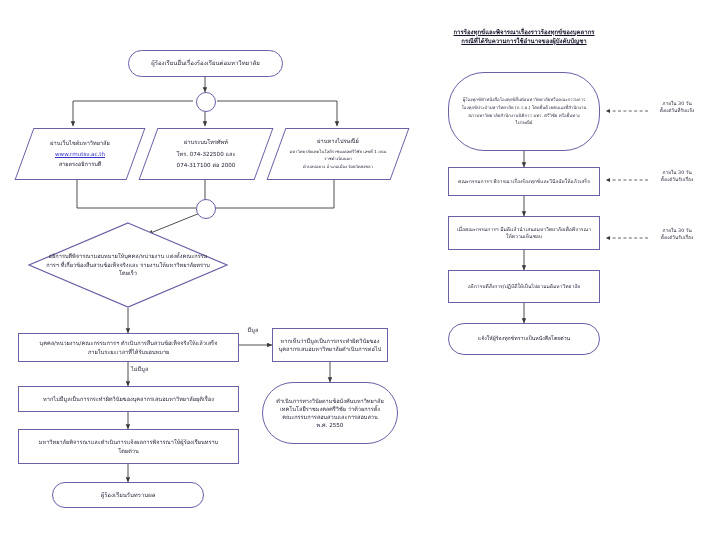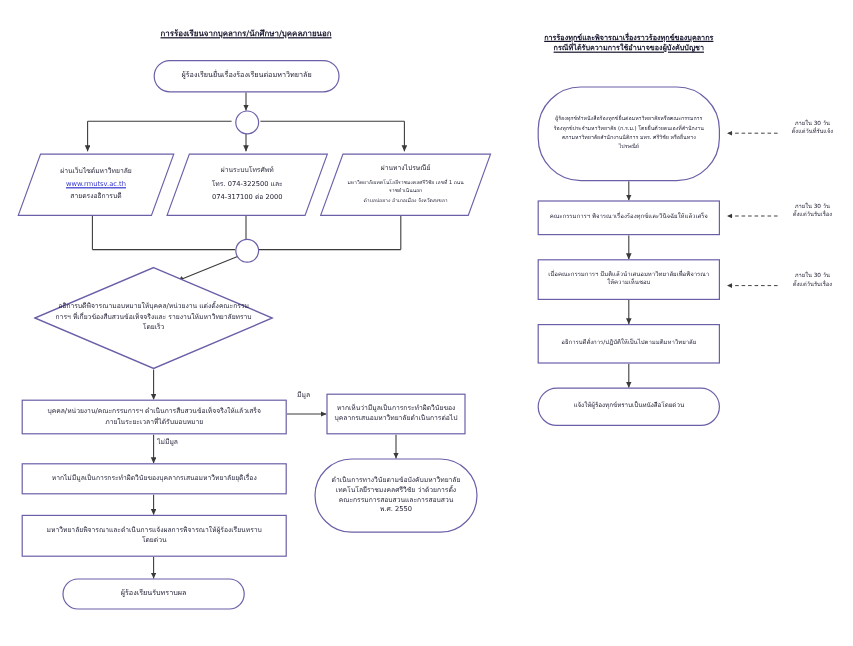--- a/index.html
+++ b/index.html
@@ -174,21 +174,20 @@
     <g stroke="#3a3a3a" stroke-width="0.8" fill="none" stroke-dasharray="3,2.4">
       <line x1="648" y1="111" x2="606" y2="111" marker-end="url(#arwL)"></line>
       <line x1="648" y1="180" x2="606" y2="180" marker-end="url(#arwL)"></line>
       <line x1="648" y1="238" x2="606" y2="238" marker-end="url(#arwL)"></line>
     </g>
   </svg>
 
   <div class="junction" style="left:196px; top:92px; width:18px; height:18px;"></div>
   <div class="junction" style="left:196px; top:199px; width:18px; height:18px;"></div>
 
-  <div class="title fs-12" style="left:55px; top:24px; width:300px;">การร้องเรียนจากบุคลากร/นักศึกษา/บุคคลภายนอก</div>
 
   <div class="node terminator fs-11" style="left:128px; top:50px; width:155px; height:27px;">
     <span class="txt">ผู้ร้องเรียนยื่นเรื่องร้องเรียนต่อมหาวิทยาลัย</span>
   </div>
 
   <div class="io-wrap" style="left:24px; top:128px; width:112px; height:52px;">
     <div class="io-skew"></div>
     <div class="io-text fs-10">
       <div style="width:100%;">
         <div>ผ่านเว็บไซต์มหาวิทยาลัย</div>

